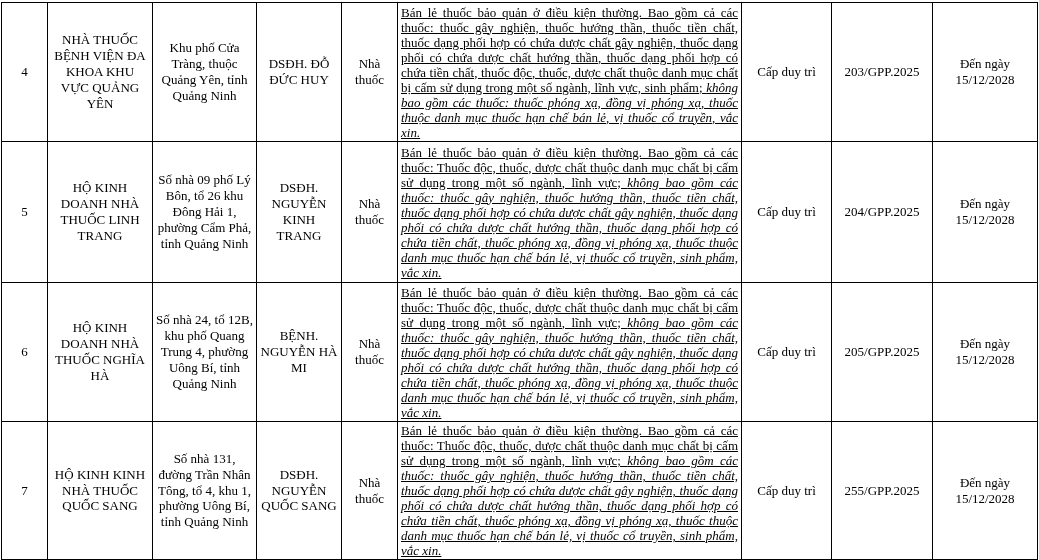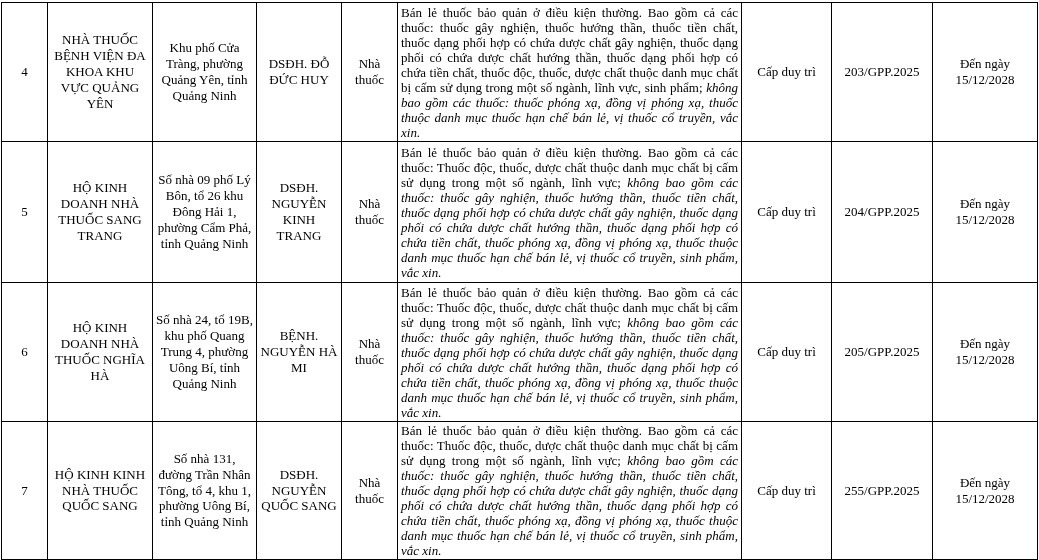--- a/index.html
+++ b/index.html
@@ -32,20 +32,21 @@
     overflow: hidden;
   }
   td.c {
     text-align: center;
     line-height: 1.22;
   }
   td.scope {
     text-align: justify;
     line-height: 15px;
     padding: 1px 5px 1px 5px;
+    text-decoration: underline;
   }
   td.scope .it {
     font-style: italic;
   }
   tr.r1 { height: 139px; }
   tr.r2 { height: 141px; }
   tr.r3 { height: 139px; }
   tr.r4 { height: 134px; }
 </style>
 </head>
@@ -61,43 +62,43 @@
       <col style="width:56px">
       <col style="width:344px">
       <col style="width:90px">
       <col style="width:101px">
       <col style="width:105px">
     </colgroup>
     <tbody>
       <tr class="r1">
         <td class="c">4</td>
         <td class="c">NHÀ THUỐC BỆNH VIỆN ĐA KHOA KHU VỰC QUẢNG YÊN</td>
-        <td class="c">Khu phố Cửa Tràng, phường Quảng Yên, tỉnh Quảng Ninh</td>
+        <td class="c">Khu phố Cửa Tràng, thuộc Quảng Yên, tỉnh Quảng Ninh</td>
         <td class="c">DSĐH. ĐỖ ĐỨC HUY</td>
         <td class="c">Nhà thuốc</td>
         <td class="scope"><span>Bán lẻ thuốc bảo quản ở điều kiện thường. Bao gồm cả các thuốc: thuốc gây nghiện, thuốc hướng thần, thuốc tiền chất, thuốc dạng phối hợp có chứa dược chất gây nghiện, thuốc dạng phối có chứa dược chất hướng thần, thuốc dạng phối hợp có chứa tiền chất, thuốc độc, thuốc, dược chất thuộc danh mục chất bị cấm sử dụng trong một số ngành, lĩnh vực, sinh phẩm; </span><span class="it">không bao gồm các thuốc: thuốc phóng xạ, đồng vị phóng xạ, thuốc thuộc danh mục thuốc hạn chế bán lẻ, vị thuốc cổ truyền, vắc xin.</span></td>
         <td class="c">Cấp duy trì</td>
         <td class="c">203/GPP.2025</td>
         <td class="c">Đến ngày 15/12/2028</td>
       </tr>
       <tr class="r2">
         <td class="c">5</td>
-        <td class="c">HỘ KINH DOANH NHÀ THUỐC SANG TRANG</td>
+        <td class="c">HỘ KINH DOANH NHÀ THUỐC LINH TRANG</td>
         <td class="c">Số nhà 09 phố Lý Bôn, tổ 26 khu Đông Hải 1, phường Cẩm Phả, tỉnh Quảng Ninh</td>
         <td class="c">DSĐH. NGUYỄN KINH TRANG</td>
         <td class="c">Nhà thuốc</td>
         <td class="scope"><span>Bán lẻ thuốc bảo quản ở điều kiện thường. Bao gồm cả các thuốc: Thuốc độc, thuốc, dược chất thuộc danh mục chất bị cấm sử dụng trong một số ngành, lĩnh vực; </span><span class="it">không bao gồm các thuốc: thuốc gây nghiện, thuốc hướng thần, thuốc tiền chất, thuốc dạng phối hợp có chứa dược chất gây nghiện, thuốc dạng phối có chứa dược chất hướng thần, thuốc dạng phối hợp có chứa tiền chất, thuốc phóng xạ, đồng vị phóng xạ, thuốc thuộc danh mục thuốc hạn chế bán lẻ, vị thuốc cổ truyền, sinh phẩm, vắc xin.</span></td>
         <td class="c">Cấp duy trì</td>
         <td class="c">204/GPP.2025</td>
         <td class="c">Đến ngày 15/12/2028</td>
       </tr>
       <tr class="r3">
         <td class="c">6</td>
         <td class="c">HỘ KINH DOANH NHÀ THUỐC NGHĨA HÀ</td>
-        <td class="c">Số nhà 24, tổ 19B, khu phố Quang Trung 4, phường Uông Bí, tỉnh Quảng Ninh</td>
+        <td class="c">Số nhà 24, tổ 12B, khu phố Quang Trung 4, phường Uông Bí, tỉnh Quảng Ninh</td>
         <td class="c">BỆNH. NGUYỄN HÀ MI</td>
         <td class="c">Nhà thuốc</td>
         <td class="scope"><span>Bán lẻ thuốc bảo quản ở điều kiện thường. Bao gồm cả các thuốc: Thuốc độc, thuốc, dược chất thuộc danh mục chất bị cấm sử dụng trong một số ngành, lĩnh vực; </span><span class="it">không bao gồm các thuốc: thuốc gây nghiện, thuốc hướng thần, thuốc tiền chất, thuốc dạng phối hợp có chứa dược chất gây nghiện, thuốc dạng phối có chứa dược chất hướng thần, thuốc dạng phối hợp có chứa tiền chất, thuốc phóng xạ, đồng vị phóng xạ, thuốc thuộc danh mục thuốc hạn chế bán lẻ, vị thuốc cổ truyền, sinh phẩm, vắc xin.</span></td>
         <td class="c">Cấp duy trì</td>
         <td class="c">205/GPP.2025</td>
         <td class="c">Đến ngày 15/12/2028</td>
       </tr>
       <tr class="r4">
         <td class="c">7</td>
         <td class="c">HỘ KINH KINH NHÀ THUỐC QUỐC SANG</td>

